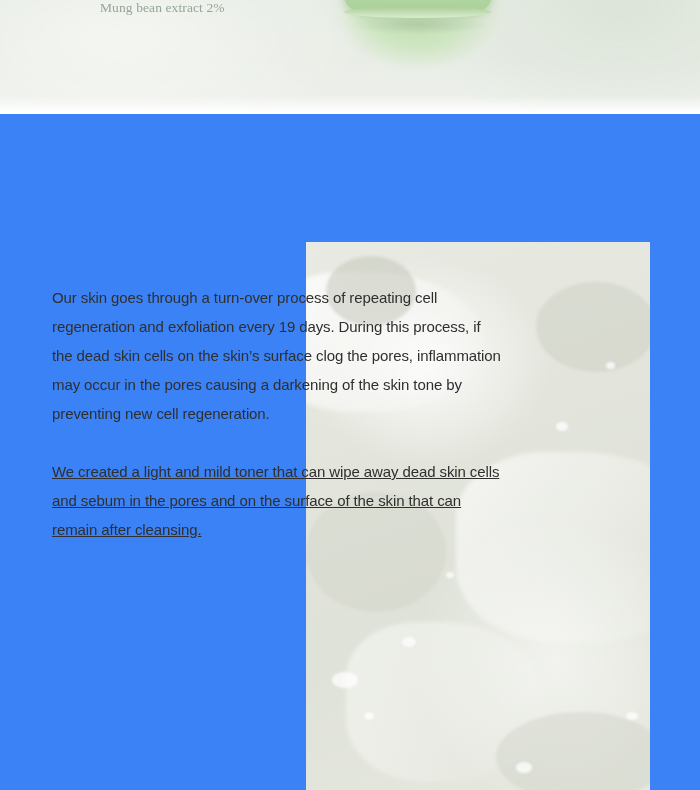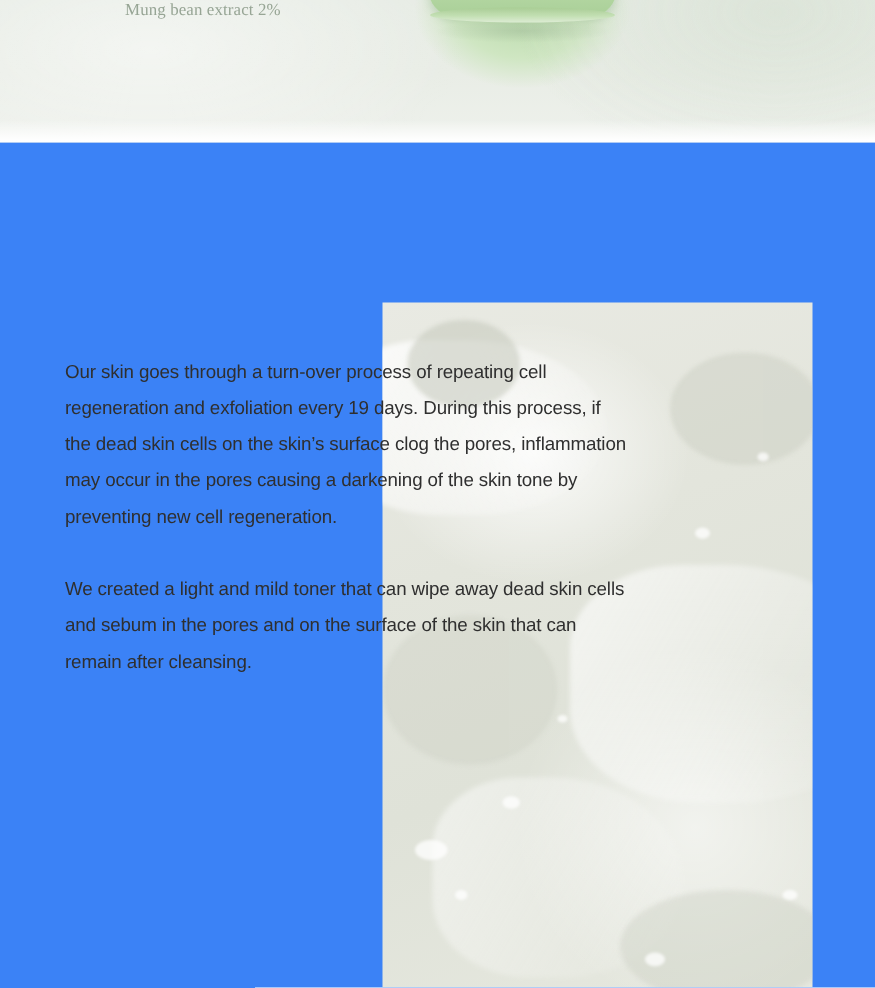--- a/index.html
+++ b/index.html
@@ -135,20 +135,21 @@
     line-height: 29px;
     color: #2f2f2f;
     font-family: "Liberation Sans", sans-serif;
     letter-spacing: -0.1px;
   }
   .copy p {
     margin: 0;
   }
   .copy p + p {
     margin-top: 29px;
+    text-decoration: underline;
   }
 </style>
 </head>
 <body>
 
 <div class="page">
 
   <div class="hero-band">
     <div class="hero-noise"></div>
     <div class="bottle-shadow"></div>

